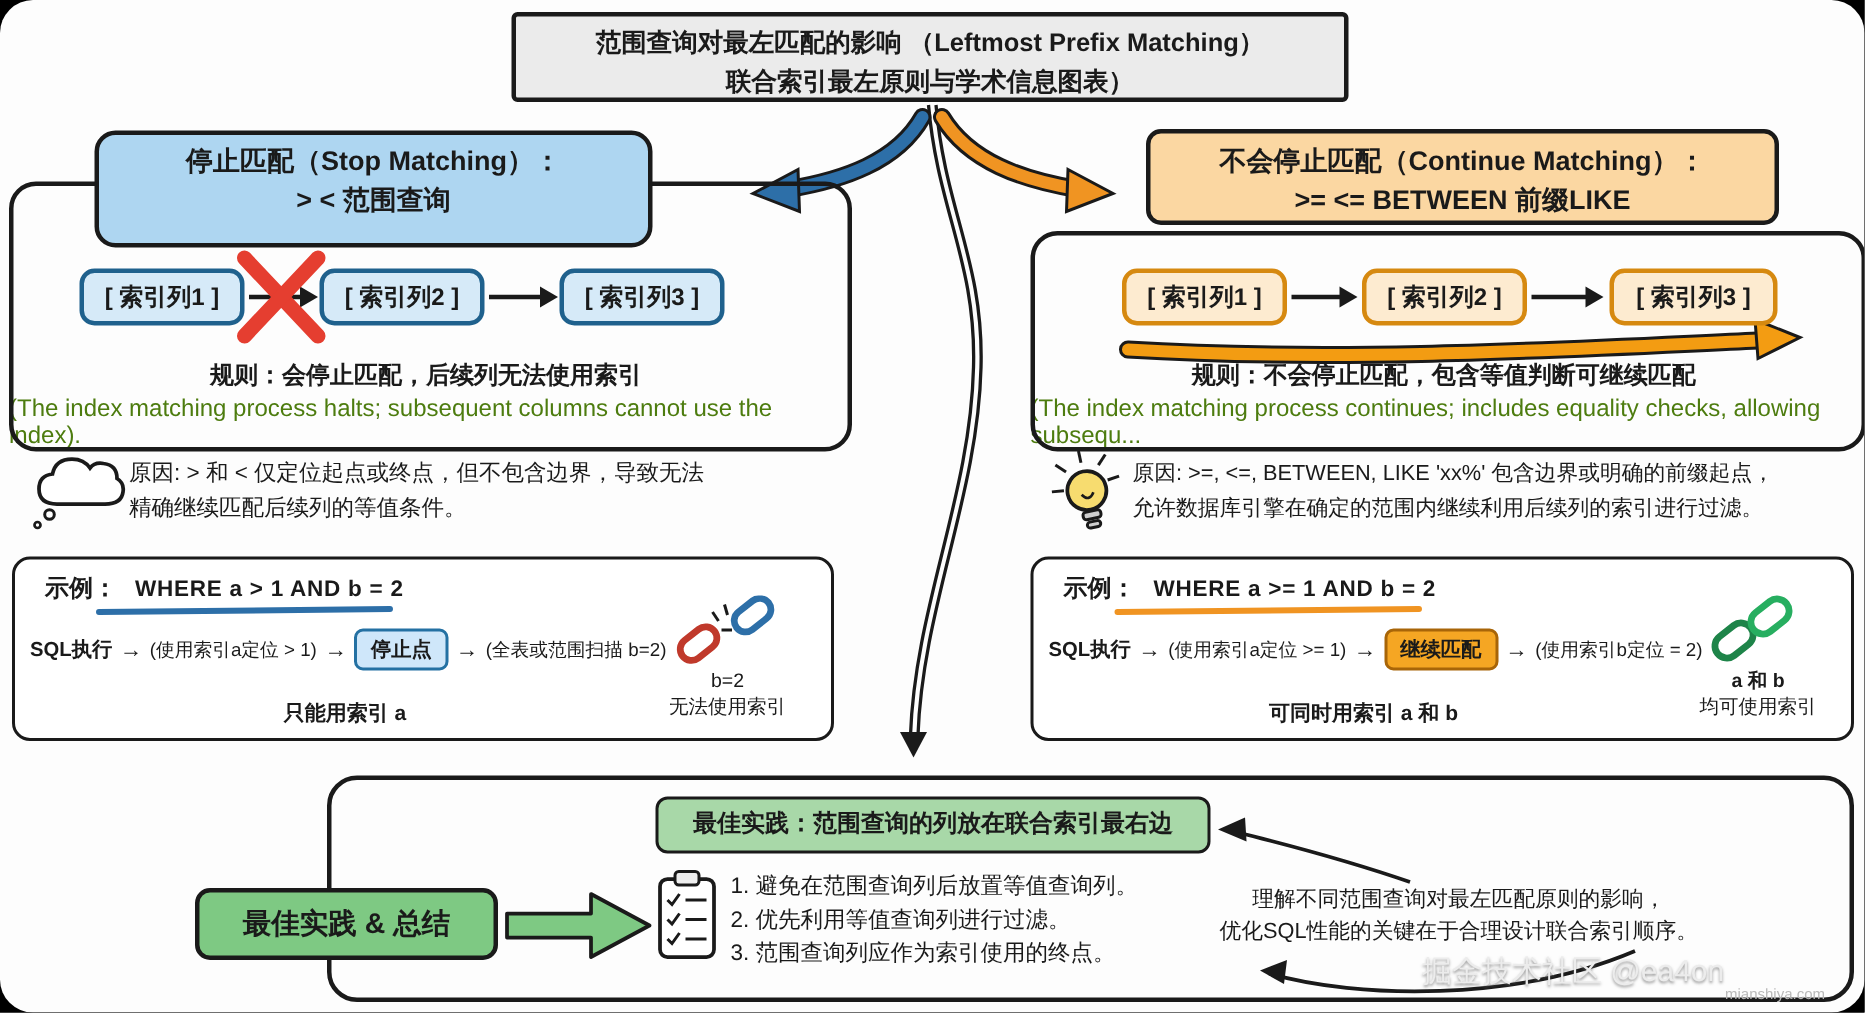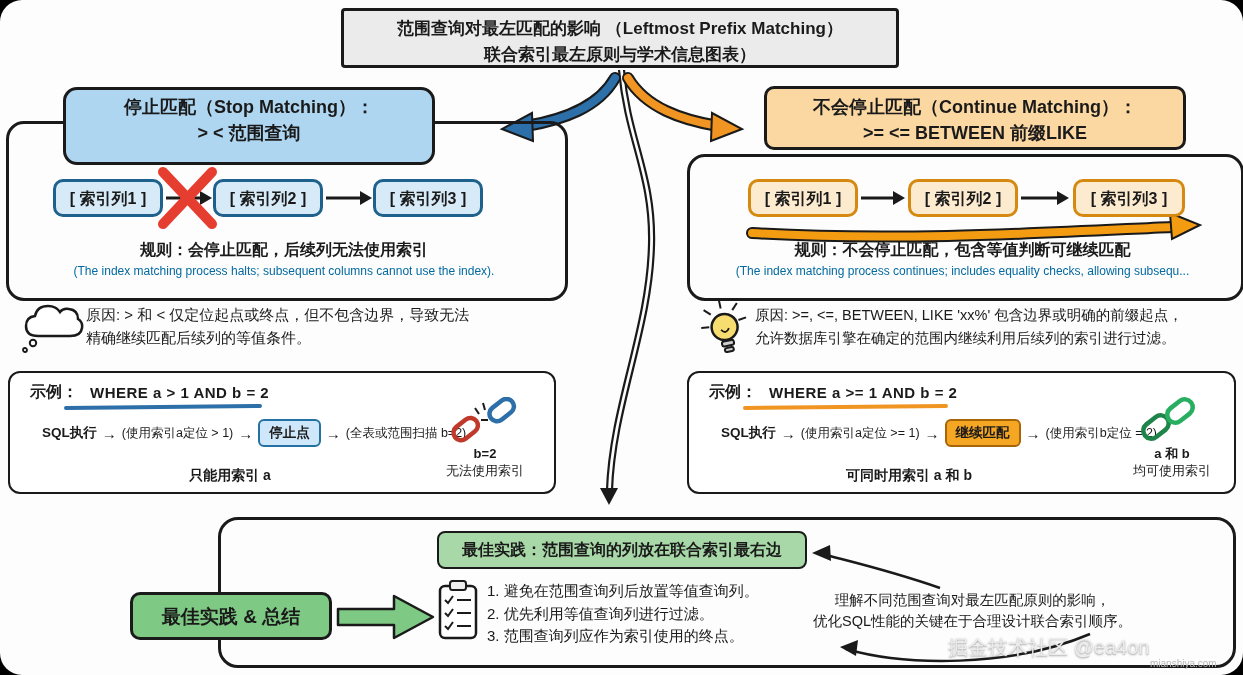--- a/index.html
+++ b/index.html
@@ -24,31 +24,31 @@
   .container{border:3px solid #1a1a1a;border-radius:18px;background:transparent;z-index:1;}
   .cont-left{left:6px;top:121px;width:556px;height:174px;}
   .cont-right{left:687px;top:154px;width:551px;height:141px;}
   .idx{
     top:179px;width:110px;height:38px;border-radius:10px;text-align:center;
     font-weight:700;font-size:16px;line-height:34px;box-sizing:border-box;z-index:2;
   }
   .idx-blue{background:#d6eaf8;border:3.5px solid #1f618d;}
   .idx-orange{background:#fdebd0;border:3.5px solid #d68910;}
   .rule{width:556px;text-align:center;font-weight:600;font-size:16px;}
-  .rule-en{width:556px;text-align:center;font-size:12px;color:#0369a1;}
+  .rule-en{width:556px;text-align:left;font-size:16px;color:#4d7c0f;}
   .reason{font-size:15px;font-weight:500;white-space:nowrap;}
   .ex-box{
     width:548px;height:123px;border:2.5px solid #1a1a1a;border-radius:12px;
     background:#fff;box-sizing:border-box;
   }
   .ex-label{left:20px;top:9px;font-weight:700;font-size:16px;}
   .ex-query{left:80px;top:11px;font-weight:600;font-size:15px;letter-spacing:0.5px;}
   .ex-underline{top:32px;height:4px;border-radius:2px;}
   .flow{left:10px;top:46px;display:flex;align-items:center;gap:5px;font-size:12.5px;white-space:nowrap;}
-  .flow .f-start{font-size:13.5px;font-weight:600;margin-left:22px;}
+  .flow .f-start{font-size:13.5px;font-weight:600;}
   .flow .f-arrow{font-size:15px;font-weight:700;}
   .flow-tag{border-radius:6px;font-size:13.5px;font-weight:700;padding:3px 9px;}
   .tag-stop{background:#cfe7fa;border:2.5px solid #2471a3;}
   .tag-continue{background:#f5a623;border:2.5px solid #a86508;}
   .ex-result{top:94px;text-align:center;font-size:14px;font-weight:600;}
   .chain-note{text-align:center;font-size:13px;line-height:17px;}
   .bottom-container{left:218px;top:517px;width:1012px;height:145px;border:3px solid #1a1a1a;border-radius:20px;}
   .best-box{
     left:437px;top:531px;width:370px;height:38px;background:#a8d8a8;border:2.5px solid #1a1a1a;
     border-radius:8px;text-align:center;font-weight:700;font-size:16px;line-height:33px;box-sizing:border-box;z-index:3;
@@ -167,21 +167,21 @@
     </div>
     <div class="abs ex-result" style="left:60px;width:320px;">只能用索引 a</div>
     <svg class="abs" style="right:34px;top:24px;" width="72" height="46">
       <rect x="4" y="25" width="27" height="15" rx="7.5" fill="none" stroke="#c0392b" stroke-width="4.5" transform="rotate(-38 17 32)"></rect>
       <rect x="40" y="6" width="27" height="15" rx="7.5" fill="none" stroke="#2d6fa8" stroke-width="4.5" transform="rotate(-38 53 13)"></rect>
       <line x1="31" y1="17" x2="27" y2="11" stroke="#1a1a1a" stroke-width="2"></line>
       <line x1="37" y1="13" x2="35" y2="6" stroke="#1a1a1a" stroke-width="2"></line>
       <line x1="33" y1="23" x2="40" y2="23" stroke="#1a1a1a" stroke-width="2"></line>
     </svg>
     <div class="abs chain-note" style="right:14px;top:72px;width:110px;">
-      <div style="font-weight:700;">b=2</div>
+      <div style="font-weight:400;">b=2</div>
       <div>无法使用索引</div>
     </div>
   </div>
 
   <div class="abs container cont-right"></div>
   <div class="abs hdr hdr-right">
     <div>不会停止匹配（Continue Matching）：</div>
     <div>&gt;= &lt;= BETWEEN  前缀LIKE</div>
   </div>
   <div class="abs idx idx-orange" style="left:748px;">[ 索引列1 ]</div>

